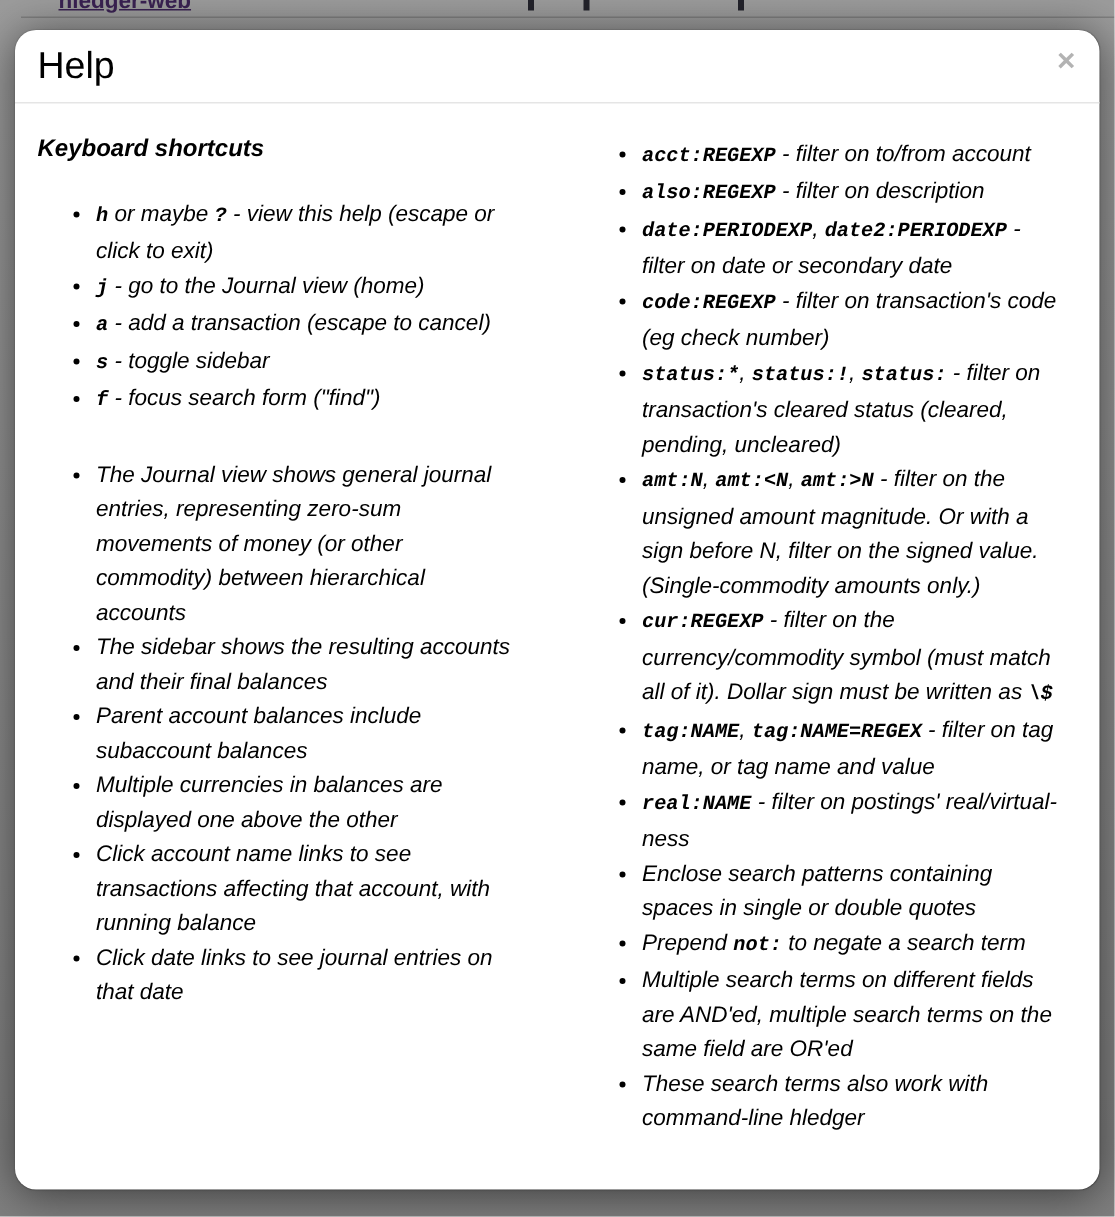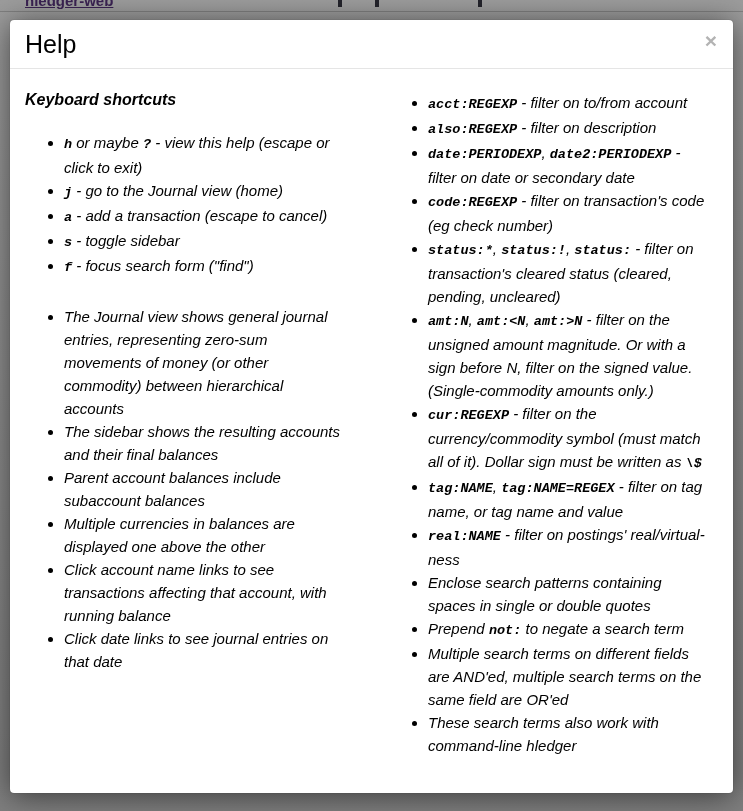--- a/index.html
+++ b/index.html
@@ -7,21 +7,21 @@
     width: 743px; height: 811px;
     overflow: hidden;
     position: relative;
     background: linear-gradient(#9c9c9c, #7f7f7f);
     font-family: "Liberation Sans", sans-serif;
     -webkit-font-smoothing: antialiased;
   }
 
   
   .backdrop-strip {
-    position: absolute; top: 0; left: 0; right: 0; height: 20px;
+    position: absolute; top: 0; left: 14px; right: 0; height: 20px;
     overflow: hidden;
   }
   .brand-link {
     position: absolute; top: -8px; left: 25px;
     font-size: 15px; font-weight: bold;
     color: #3a2252; text-decoration: underline;
     cursor: pointer;
   }
   .bg-rule {
     position: absolute; top: 11px; left: 0; right: 0; height: 1px;
@@ -33,21 +33,21 @@
   }
   .bg-frag.f1 { left: 338px; }
   .bg-frag.f2 { left: 375px; }
   .bg-frag.f3 { left: 478px; }
 
   
   .modal {
     position: absolute; left: 10px; top: 20px;
     width: 723px; height: 773px;
     background: #ffffff;
-    border-radius: 4px;
+    border-radius: 14px;
     box-shadow: 0 3px 30px rgba(0,0,0,0.55), 0 0 1px rgba(0,0,0,0.45);
     color: #000;
   }
   .modal-header {
     position: relative;
     padding: 9px 16px 8px 15px;
     border-bottom: 1px solid #e5e5e5;
   }
   .modal-title {
     margin: 0;

